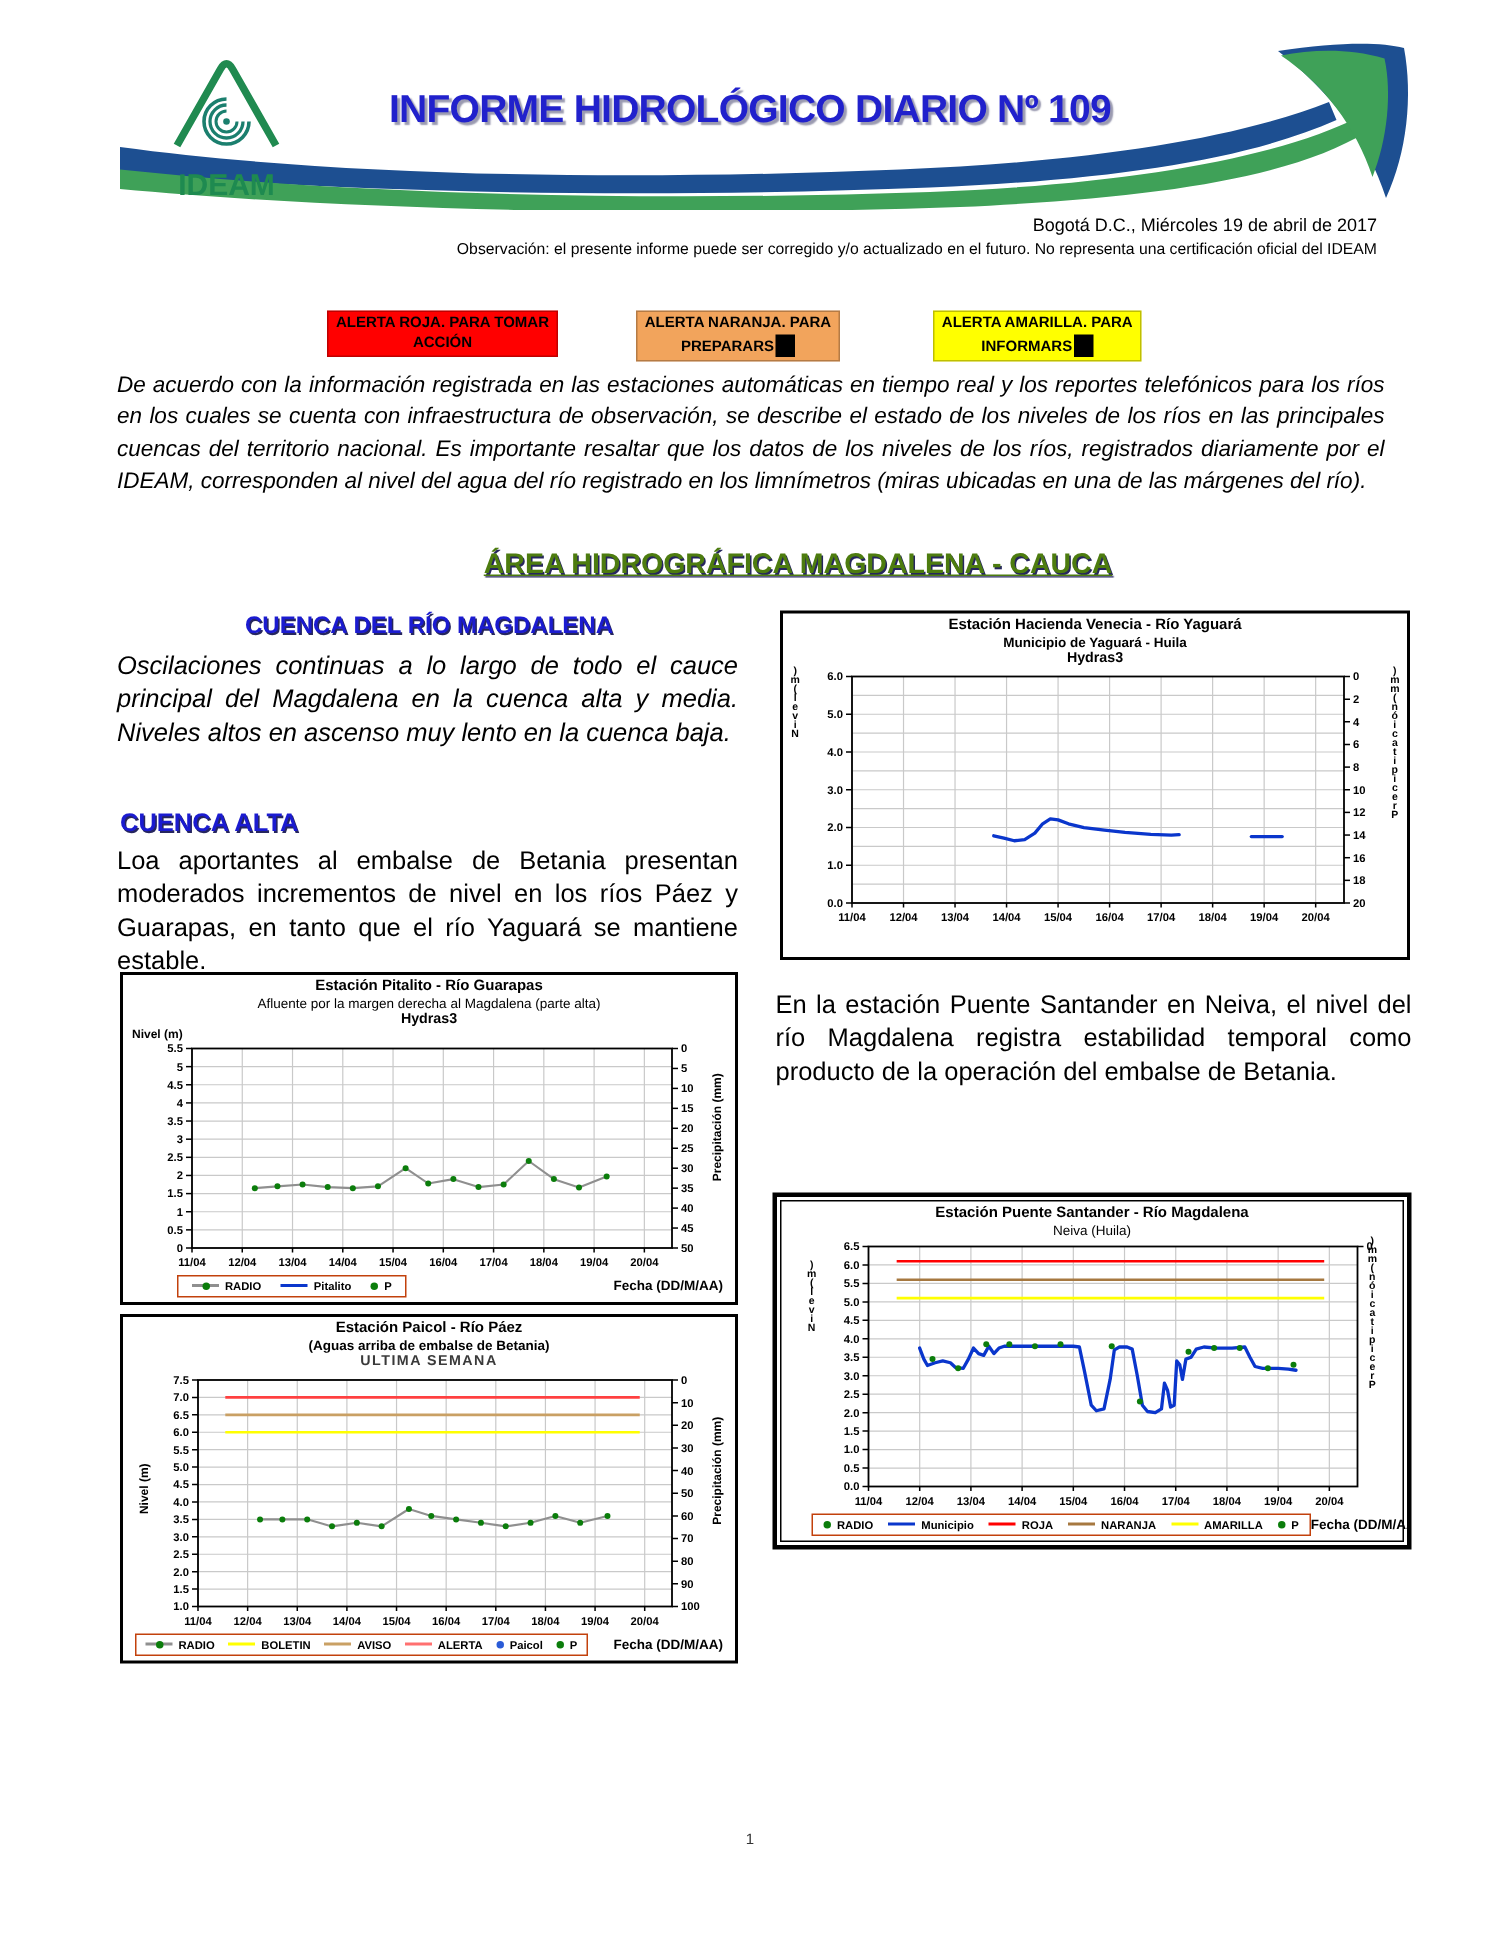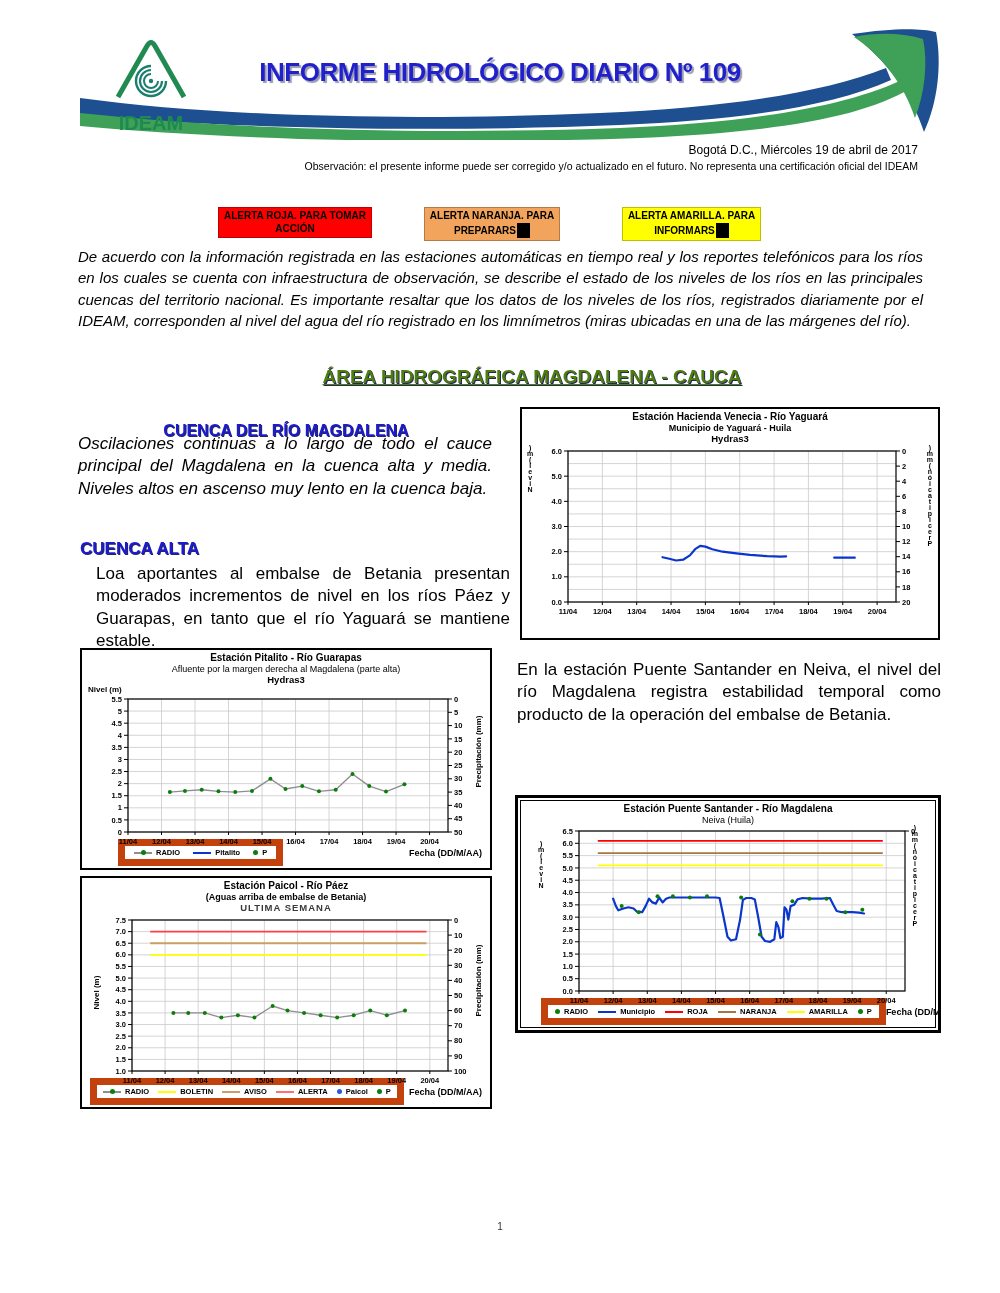--- a/index.html
+++ b/index.html
@@ -23,45 +23,45 @@
   .alert .blk{display:inline-block;width:13px;height:15px;background:#000;vertical-align:-4px;margin-left:1px;}
 
   .intro{position:absolute;left:78px;top:246px;width:845px;font-size:15px;font-style:italic;
     text-align:justify;line-height:1.42;}
 
   .section-title{position:absolute;left:0;top:366px;width:1000px;text-align:center;
     font-size:19px;font-weight:bold;color:#4d7c0f;text-decoration:underline;
     text-shadow:1px 1px 0 #26265e;padding-left:32px;}
 
   .h-blue{color:#1b1bd0;font-weight:bold;text-shadow:1px 1px 0 #26265e;}
-  .lc-h1{position:absolute;left:80px;top:409px;width:412px;text-align:center;font-size:16px;margin-top:13px;}
+  .lc-h1{position:absolute;left:80px;top:409px;width:412px;text-align:center;font-size:16px;}
   .lc-p1{position:absolute;left:78px;top:433px;width:414px;font-size:17px;font-style:italic;
     text-align:justify;line-height:1.32;}
   .lc-h2{position:absolute;left:80px;top:539px;font-size:17px;}
-  .lc-p2{position:absolute;left:96px;top:563px;width:414px;font-size:17px;text-align:justify;line-height:1.32;}
+  .lc-p2{position:absolute;left:78px;top:563px;width:414px;font-size:17px;text-align:justify;line-height:1.32;}
   .rc-p1{position:absolute;left:517px;top:659px;width:424px;font-size:17px;text-align:justify;line-height:1.32;}
 
   
   .chart{position:absolute;background:#fff;border:2px solid #000;display:flex;
     flex-direction:column;padding:2px 4px;box-sizing:border-box;overflow:hidden;}
   .chart.dbl{border-width:3px;box-shadow:inset 0 0 0 2px #fff,inset 0 0 0 3px #000;padding:5px 19px;margin-top:47px;}
   .ct{text-align:center;line-height:1.18;flex:0 0 auto;}
   .ct .t1{font-size:10px;font-weight:bold;}
   .ct .t2{font-size:9px;}
   .ct .t2.b{font-weight:bold;}
   .ct .t3{font-size:9.5px;font-weight:bold;}
   .ct .t3.n{font-weight:bold;color:#3a3a3a;letter-spacing:1px;}
   .plot{flex:1 1 auto;position:relative;}
   .plot svg{position:absolute;left:0;top:0;}
   .axlab{position:absolute;font-weight:bold;color:#000;}
   .stackl{font-size:7px;line-height:6px;text-align:center;}
   .rot{width:120px;text-align:center;transform:rotate(-90deg);font-size:8px;}
   .toplab{font-size:8px;}
   .cfoot{flex:0 0 18px;display:flex;align-items:center;justify-content:space-between;padding:0 4px;}
-  .legend{display:flex;align-items:center;gap:13px;border:7px solid #c2410c;
+  .legend{display:flex;align-items:center;gap:13px;border:1px solid #c2410c;
     padding:2px 9px;font-size:7.5px;font-weight:bold;background:#fff;}
   .li{display:inline-flex;align-items:center;gap:4px;white-space:nowrap;}
   .sw{display:inline-block;}
   .sw.line{width:18px;height:2px;}
   .sw.dot{width:5px;height:5px;border-radius:50%;}
   .sw.linedot{width:18px;height:2px;position:relative;}
   .swdot{position:absolute;left:7px;top:-1.5px;width:5px;height:5px;border-radius:50%;}
   .fecha{font-size:9px;font-weight:bold;white-space:nowrap;}
 
   .pagenum{position:absolute;left:0;top:1221px;width:1000px;text-align:center;font-size:10px;color:#333;}

